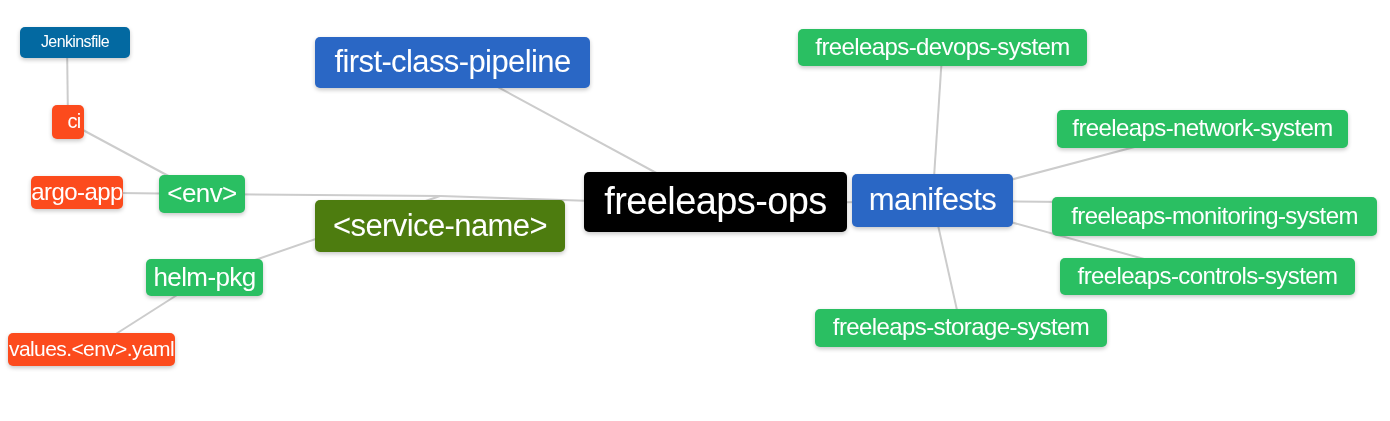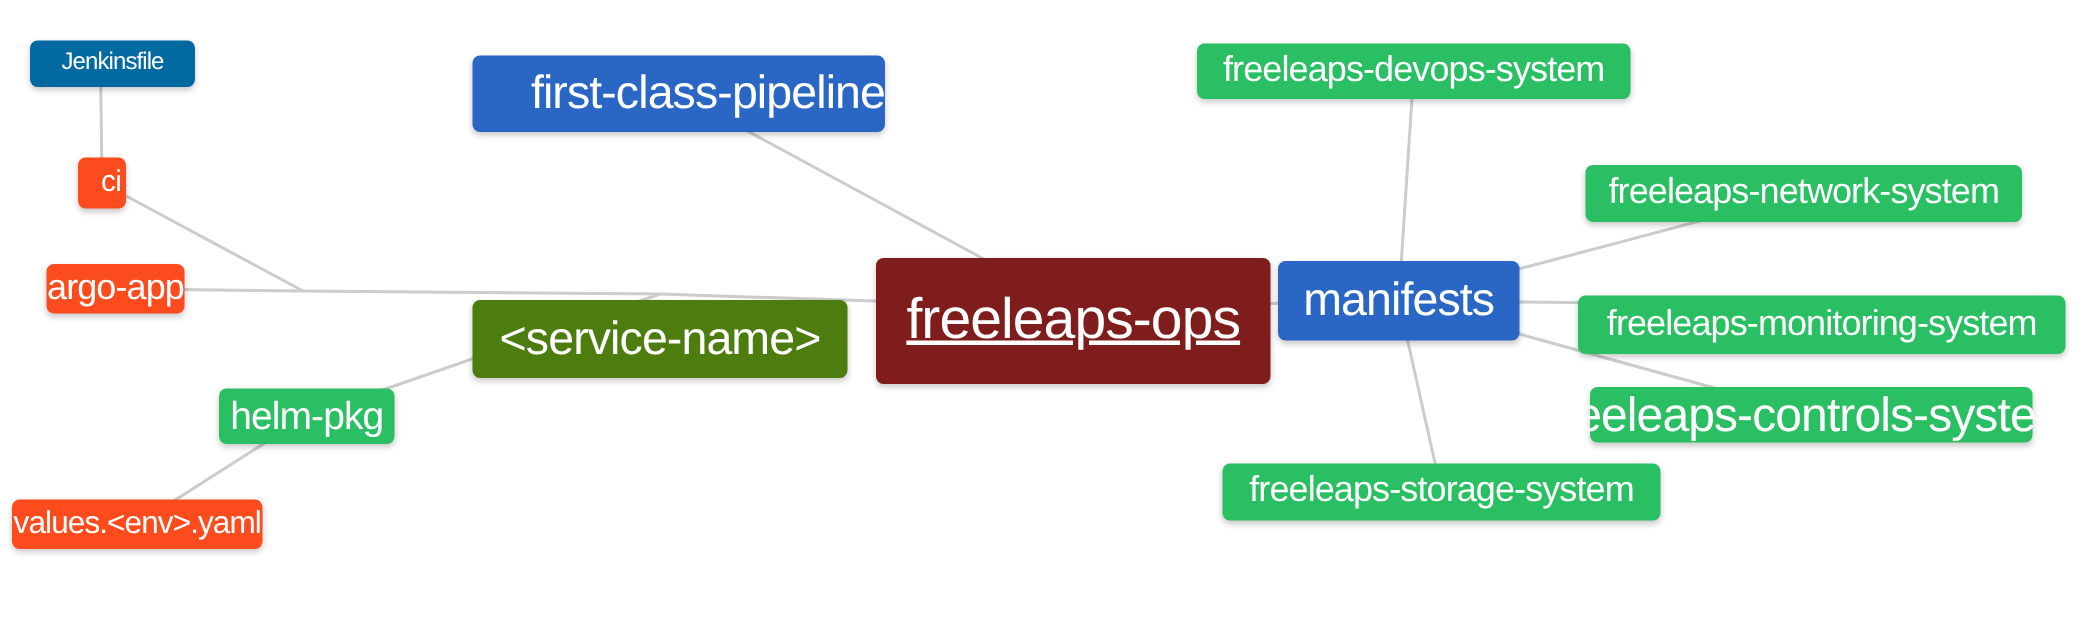--- a/index.html
+++ b/index.html
@@ -65,46 +65,49 @@
     </svg>
     <div class="node" style="left: 20px; top: 27px; width: 110px; height: 31px; font-size: 16px; background: #0369a1;">
       <span>Jenkinsfile</span>
     </div>
     <div class="node" style="left: 52px; top: 105px; width: 32px; height: 34px; font-size: 20px; background: rgb(252, 75, 29); padding-left: 12px;">
       <span>ci</span>
     </div>
     <div class="node" style="left: 31px; top: 176px; width: 92px; height: 33px; font-size: 24px; background: rgb(252, 75, 29);">
       <span>argo-app</span>
     </div>
+    <div class="node" style="left: 159px; top: 175px; width: 86px; height: 38px; font-size: 26px; background: rgb(42, 191, 98);">
+      <span>&lt;env&gt;</span>
+    </div>
     <div class="node" style="left: 146px; top: 259px; width: 117px; height: 37px; font-size: 26px; background: rgb(42, 191, 98);">
       <span>helm-pkg</span>
     </div>
     <div class="node" style="left: 8px; top: 333px; width: 167px; height: 33px; font-size: 21px; background: rgb(252, 75, 29); align-items: center;">
       <span>values.&lt;env&gt;.yaml</span>
     </div>
-    <div class="node" style="left: 315px; top: 37px; width: 275px; height: 51px; font-size: 31px; background: rgb(42, 103, 197); justify-content: flex-end;">
+    <div class="node" style="left: 315px; top: 37px; width: 275px; height: 51px; font-size: 31px; background: rgb(42, 103, 197);">
       <span>first-class-pipeline</span>
     </div>
     <div class="node" style="left: 315px; top: 170px; width: 250px; height: 52px; font-size: 31px; background: #4d7c0f; margin-top: 30px;">
       <span>&lt;service-name&gt;</span>
     </div>
-    <div class="node" style="left: 584px; top: 172px; width: 263px; height: 84px; font-size: 38px; background: #7f1d1d; text-decoration: underline;">
+    <div class="node" style="left: 584px; top: 172px; width: 263px; height: 60px; font-size: 38px; background: #000000;">
       <span>freeleaps-ops</span>
     </div>
     <div class="node" style="left: 852px; top: 174px; width: 161px; height: 53px; font-size: 31px; background: rgb(42, 103, 197);">
       <span>manifests</span>
     </div>
     <div class="node" style="left: 1057px; top: 110px; width: 291px; height: 38px; font-size: 24px; background: rgb(42, 191, 98);">
       <span>freeleaps-network-system</span>
     </div>
     <div class="node" style="left: 798px; top: 29px; width: 289px; height: 37px; font-size: 24px; background: rgb(42, 191, 98);">
       <span>freeleaps-devops-system</span>
     </div>
     <div class="node" style="left: 1052px; top: 197px; width: 325px; height: 39px; font-size: 24px; background: rgb(42, 191, 98);">
       <span>freeleaps-monitoring-system</span>
     </div>
-    <div class="node" style="left: 1060px; top: 258px; width: 295px; height: 37px; font-size: 32px; background: rgb(42, 191, 98);">
+    <div class="node" style="left: 1060px; top: 258px; width: 295px; height: 37px; font-size: 24px; background: rgb(42, 191, 98);">
       <span>freeleaps-controls-system</span>
     </div>
     <div class="node" style="left: 815px; top: 309px; width: 292px; height: 38px; font-size: 24px; background: rgb(42, 191, 98);">
       <span>freeleaps-storage-system</span>
     </div>
   </div>
 
 </body></html>

